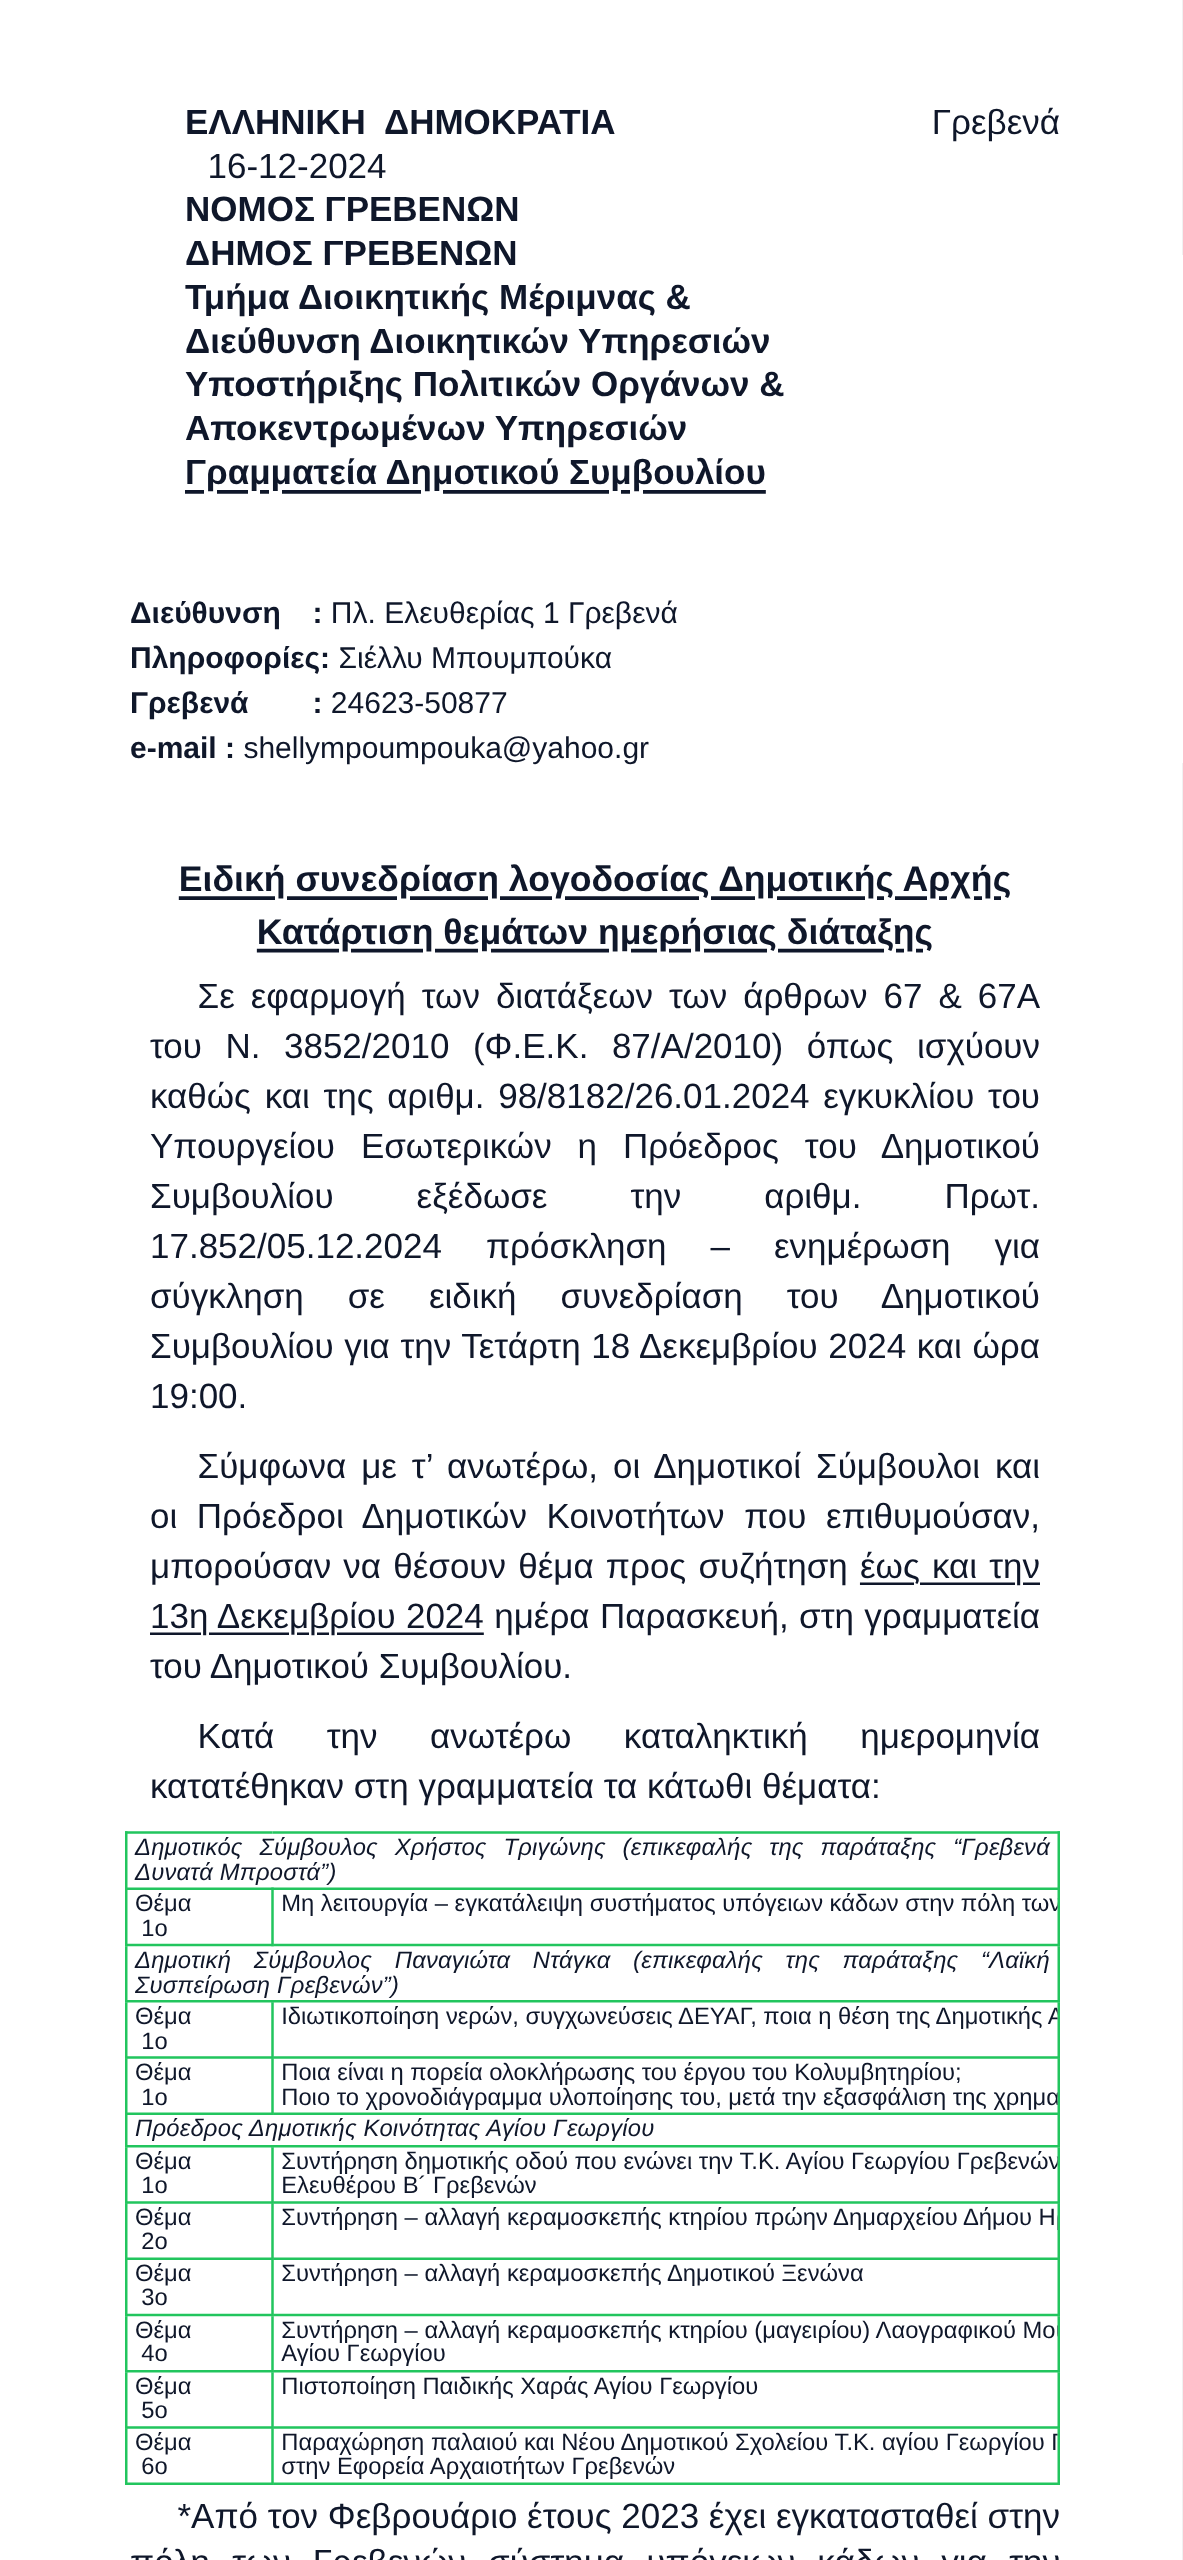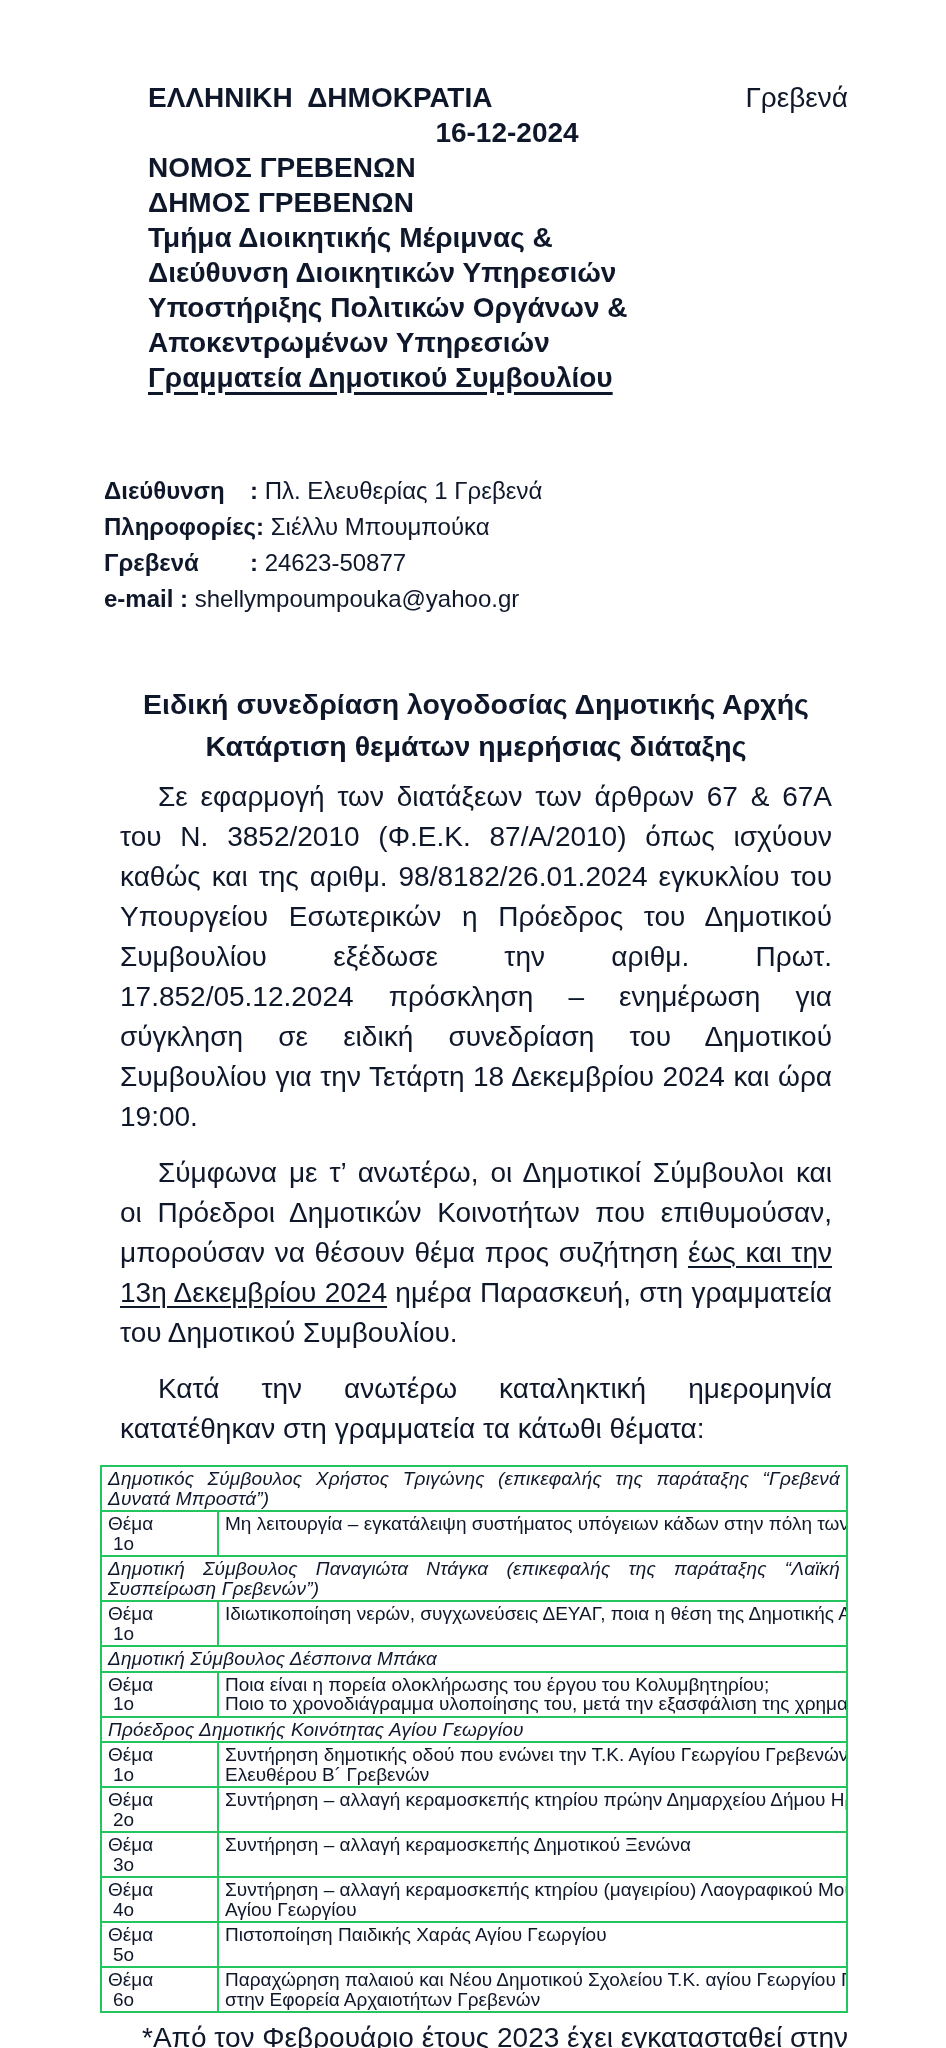--- a/index.html
+++ b/index.html
@@ -8,32 +8,32 @@
     font-family:"Liberation Sans","DejaVu Sans",sans-serif;
     overflow:hidden; position:relative;
   }
   .content { padding:80px 98px 0 104px; }
 
   
   .hdr-block { margin-left:44px; font-size:28px; font-weight:bold; line-height:35px; }
   .hdr-top { display:flex; justify-content:space-between; align-items:baseline; }
   .prewrap { white-space:pre-wrap; }
   .hdr-city { font-weight:normal; }
-  .hdr-date { font-weight:bold; padding-left:18px;text-align:center; }
+  .hdr-date { font-weight:normal; padding-left:18px; }
   .secretariat-line span { text-decoration:underline; text-decoration-thickness:2.5px; text-underline-offset:5px; }
 
   
   .contact-block { margin-top:78px; font-size:24px; line-height:36px; }
   .c-label { font-weight:bold; display:inline-block; }
   .c-label.wide { min-width:146px; }
   .c-sep { font-weight:bold; white-space:pre; }
 
   
   .doc-title { margin-top:66px; text-align:center; font-size:28.5px; font-weight:bold; line-height:42px; }
-  .uline { text-decoration-thickness:2.5px; text-underline-offset:4px; }
+  .uline { text-decoration:underline; text-decoration-thickness:2.5px; text-underline-offset:4px; }
 
   
   .body-para { font-size:28px; line-height:40px; text-align:justify; text-indent:38px; margin:16px; }
   .body-para.first { margin-top:10px; }
   .inline-uline { text-decoration:underline; text-decoration-thickness:2px; text-underline-offset:4px; }
 
   
   .topics { width:748px; margin:8px 0 0 -4px; border-collapse:collapse; table-layout:fixed; }
   .topics td { border:2px solid #22c55e; padding:2px 6px; vertical-align:top; font-size:19px; line-height:19.5px; }
   .col-num { width:117px; }
@@ -106,23 +106,20 @@
             <td class="num-cell"><span>Θέμα</span><br><span class="num">1ο</span></td>
             <td class="topic-cell">Μη λειτουργία – εγκατάλειψη συστήματος υπόγειων κάδων στην πόλη των Γρεβενών*</td>
           </tr>
           <tr>
             <td colspan="2" class="group-cell">Δημοτική Σύμβουλος Παναγιώτα Ντάγκα (επικεφαλής της παράταξης “Λαϊκή Συσπείρωση Γρεβενών”)</td>
           </tr>
           <tr class="topic-row">
             <td class="num-cell"><span>Θέμα</span><br><span class="num">1ο</span></td>
             <td class="topic-cell">Ιδιωτικοποίηση νερών, συγχωνεύσεις ΔΕΥΑΓ, ποια η θέση της Δημοτικής Αρχής</td>
           </tr>
-          <tr>
-            <td colspan="2" class="group-cell">Δημοτική Σύμβουλος Δέσποινα Μπάκα</td>
-          </tr>
           <tr class="topic-row">
             <td class="num-cell"><span>Θέμα</span><br><span class="num">1ο</span></td>
             <td class="topic-cell">Ποια είναι η πορεία ολοκλήρωσης του έργου του Κολυμβητηρίου;<br>Ποιο το χρονοδιάγραμμα υλοποίησης του, μετά την εξασφάλιση της χρηματοδότησης;</td>
           </tr>
           <tr>
             <td colspan="2" class="group-cell">Πρόεδρος Δημοτικής Κοινότητας Αγίου Γεωργίου</td>
           </tr>
           <tr class="topic-row">
             <td class="num-cell"><span>Θέμα</span><br><span class="num">1ο</span></td>
             <td class="topic-cell">Συντήρηση δημοτικής οδού που ενώνει την Τ.Κ. Αγίου Γεωργίου Γρεβενών με την Τ.Κ.<br>Ελευθέρου Β´ Γρεβενών</td>

